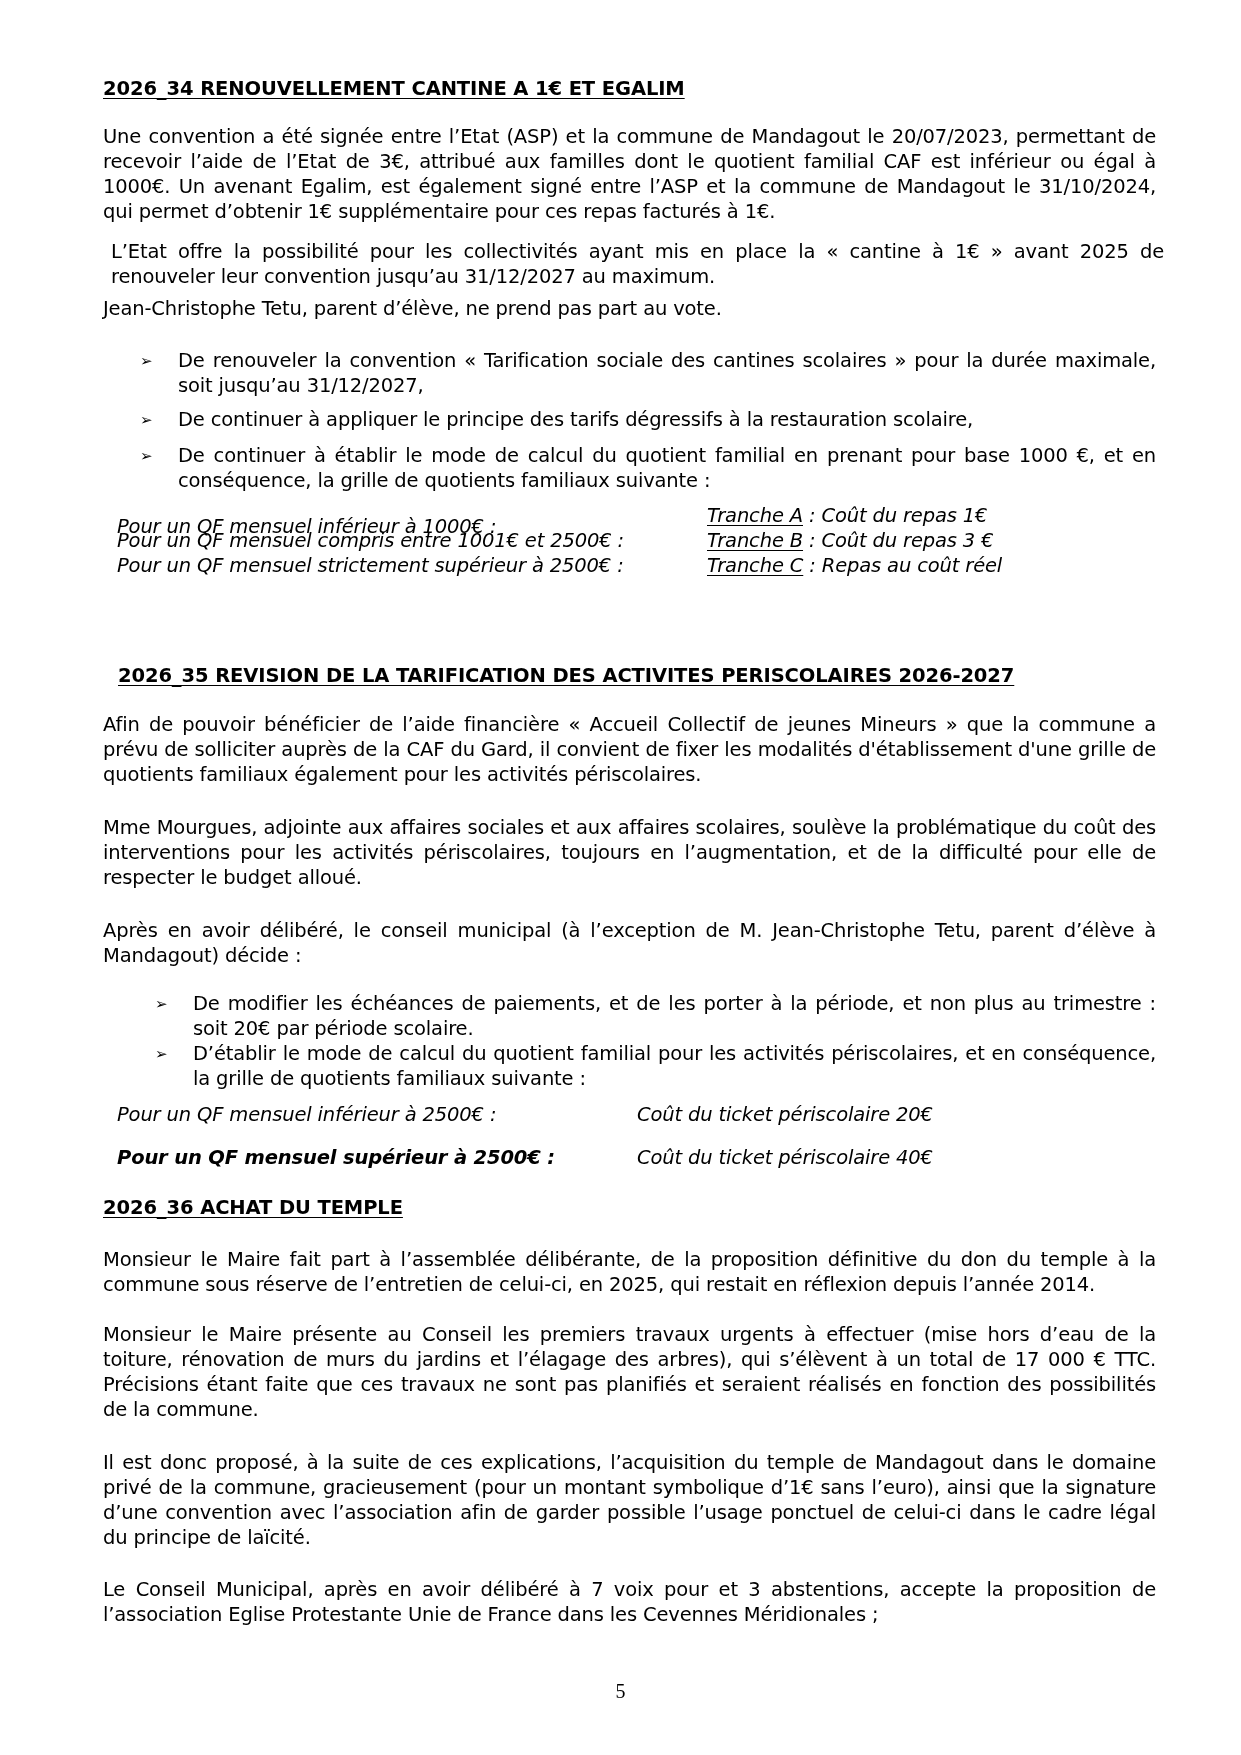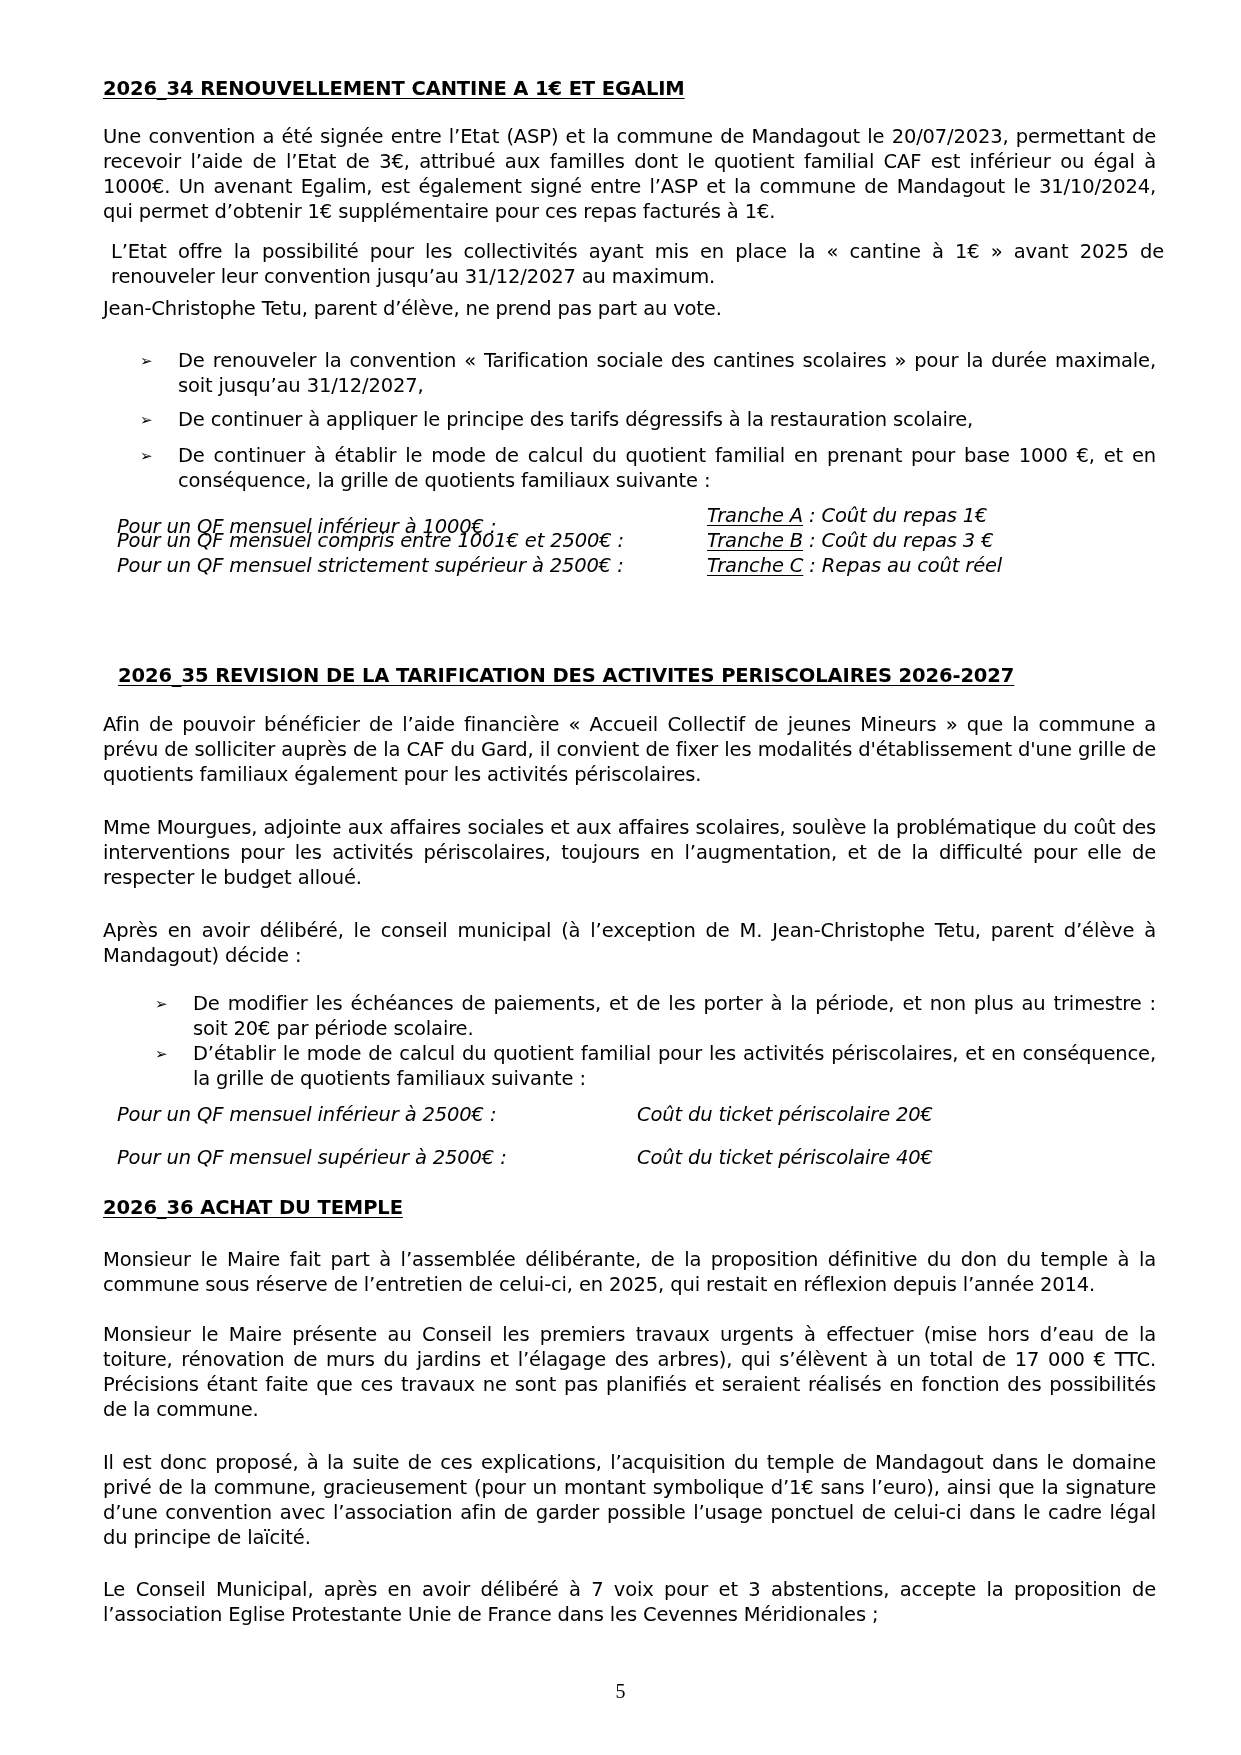--- a/index.html
+++ b/index.html
@@ -72,21 +72,21 @@
 
   <span class="arrow" style="left:155px; top:992px;">➢</span>
   <div class="bullet" style="left:193px; top:991px; width:963px;">De modifier les échéances de paiements, et de les porter à la période, et non plus au trimestre : soit 20€ par période scolaire.</div>
 
   <span class="arrow" style="left:155px; top:1042px;">➢</span>
   <div class="bullet" style="left:193px; top:1041px; width:963px;">D’établir le mode de calcul du quotient familial pour les activités périscolaires, et en conséquence, la grille de quotients familiaux suivante :</div>
 
   <div class="qf" style="left:117px; top:1102px;">Pour un QF mensuel inférieur à 2500€ :</div>
   <div class="qf" style="left:637px; top:1102px;">Coût du ticket périscolaire 20€</div>
 
-  <div class="qf" style="left:117px; top:1145px;">Pour un QF mensuel supérieur à 2500€ :</div>
+  <div class="qf" style="left:117px; top:1145px;font-weight:bold;">Pour un QF mensuel supérieur à 2500€ :</div>
   <div class="qf" style="left:637px; top:1145px;">Coût du ticket périscolaire 40€</div>
 
   <div class="heading" style="top:1196px;">2026_36 ACHAT DU TEMPLE</div>
 
   <div class="txt" style="top:1247px;">Monsieur le Maire fait part à l’assemblée délibérante, de la proposition définitive du don du temple à la commune sous réserve de l’entretien de celui-ci, en 2025, qui restait en réflexion depuis l’année 2014.</div>
   <div class="txt" style="top:1322px;">Monsieur le Maire présente au Conseil les premiers travaux urgents à effectuer (mise hors d’eau de la toiture, rénovation de murs du jardins et l’élagage des arbres), qui s’élèvent à un total de 17 000 € TTC. Précisions étant faite que ces travaux ne sont pas planifiés et seraient réalisés en fonction des possibilités de la commune.</div>
   <div class="txt" style="top:1450px;">Il est donc proposé, à la suite de ces explications, l’acquisition du temple de Mandagout dans le domaine privé de la commune, gracieusement (pour un montant symbolique d’1€ sans l’euro), ainsi que la signature d’une convention avec l’association afin de garder possible l’usage ponctuel de celui-ci dans le cadre légal du principe de laïcité.</div>
   <div class="txt" style="top:1577px;">Le Conseil Municipal, après en avoir délibéré à 7 voix pour et 3 abstentions, accepte la proposition de l’association Eglise Protestante Unie de France dans les Cevennes Méridionales ;</div>
 
   <div class="pagenum">5</div>

